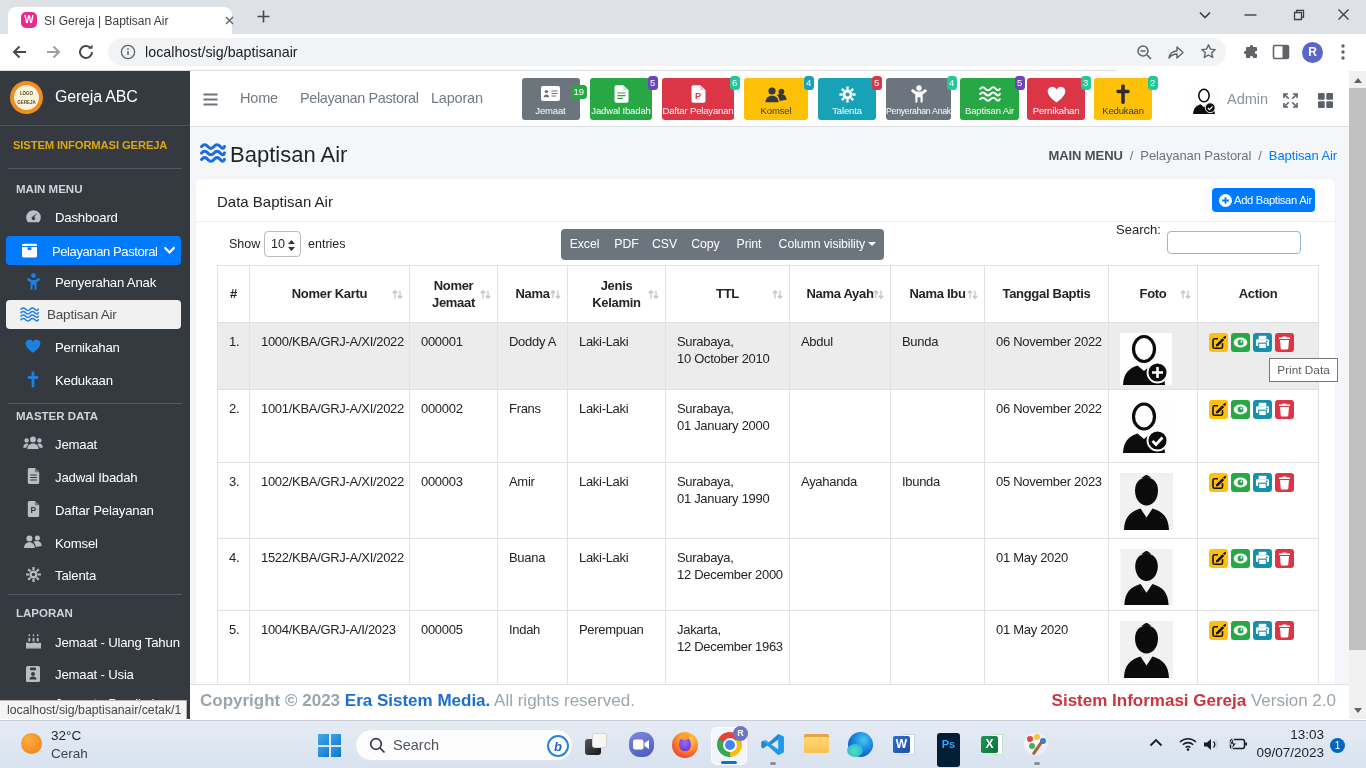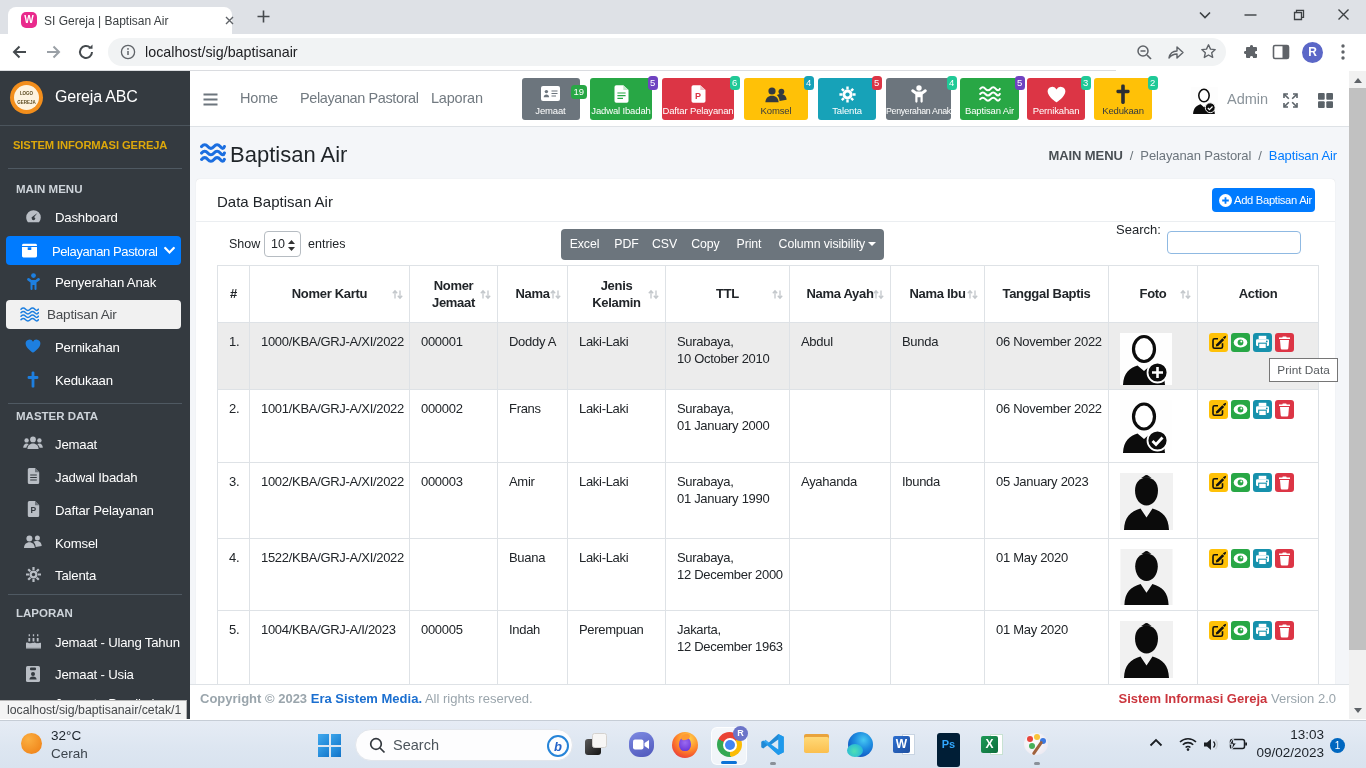--- a/index.html
+++ b/index.html
@@ -24,21 +24,21 @@
 .mi .ic{position:absolute;left:14px;top:4px;width:22px;height:20px;text-align:center}
 .sec{position:absolute;left:16px;color:#ced4da;font-size:11.5px;font-weight:bold;white-space:nowrap}
 .card{position:absolute;left:6px;top:51px;width:1139px;background:#fff;border-radius:4px;box-shadow:0 0 1px rgba(0,0,0,.15);height:560px}
 table.dt{border-collapse:collapse;table-layout:fixed;width:1101px;font-size:13px;color:#212529;letter-spacing:-.3px}
 table.dt th,table.dt td{border:1px solid #dee2e6;padding:10px 11px;vertical-align:top;text-align:left;overflow:hidden;white-space:nowrap;line-height:1.33}
 table.dt td.ft{padding:10px 11px 4px;line-height:0}
 table.dt th{text-align:center;vertical-align:middle;font-weight:bold;position:relative}
 .srt{position:absolute;right:5px;top:50%;margin-top:-6.5px;width:13px;height:13px}
 .abtn{display:inline-block;width:19px;height:19px;border-radius:3px;margin-right:3px;position:relative;vertical-align:top}
 .dtb{position:absolute;top:50px;height:31px;background:#6c757d;color:#fff;font-size:12.3px;letter-spacing:-.1px;text-align:center;line-height:31px}
-#footer{position:absolute;left:190px;top:613px;width:1159px;height:35px;background:#fff;border-top:1px solid #dee2e6;font-size:13px;color:#9aa5ac;z-index:6}
+#footer{position:absolute;left:190px;top:613px;width:1159px;height:35px;background:#fff;border-top:1px solid #dee2e6;font-size:17px;color:#9aa5ac;z-index:6}
 #scrollbar{position:absolute;left:1349px;top:0;width:17px;height:648px;background:#f1f1f1;z-index:8}
 
 #taskbar{position:absolute;left:0;top:720px;width:1366px;height:48px;background:linear-gradient(180deg,#e6ecf5 0%,#dde6f1 55%,#d9e3ef 100%);border-top:1px solid #c6cdd6}
 </style>
 </head>
 <body>
 <div id="stage">
 <svg width="0" height="0" style="position:absolute">
  <defs>
   <g id="avplus">
@@ -523,21 +523,21 @@
    </tr>
    <tr style="height:76px">
     <td>3.</td>
                 <td>1002/KBA/GRJ-A/XI/2022</td>
                 <td>000003</td>
                 <td>Amir</td>
                 <td>Laki-Laki</td>
                 <td>Surabaya,<br>01 January 1990</td>
                 <td>Ayahanda</td>
                 <td>Ibunda</td>
-                <td>05 January 2023</td>
+                <td>05 November 2023</td>
     <td class="ft"><svg width="53" height="57" viewBox="0 0 53 57">
                     <use href="#avmale"></use>
                   </svg></td>
     <td><span class="abtn" style="background:#ffc107"><svg width="19" height="19" viewBox="0 0 19 19">
                       <use href="#icedit"></use>
                     </svg></span><span class="abtn" style="background:#28a745"><svg width="19" height="19" viewBox="0 0 19 19">
                       <use href="#iceye"></use>
                     </svg></span><span class="abtn" style="background:#1691ac"><svg width="19" height="19" viewBox="0 0 19 19">
                       <use href="#icprn"></use>
                     </svg></span><span class="abtn" style="background:#dc3545"><svg width="19" height="19" viewBox="0 0 19 19">
@@ -695,16 +695,16 @@
         <path d="M1 5.5h3l4-3.5v11l-4-3.5H1z" fill="#1b1f24"></path>
         <path d="M10.5 4.5a4.5 4.5 0 0 1 0 6" fill="none" stroke="#1b1f24" stroke-width="1.3"></path>
         <path d="M12.5 2.8a7 7 0 0 1 0 9.4" fill="none" stroke="#c7cdd4" stroke-width="1.3"></path>
       </svg>
  <svg class="abs" style="left:1227px;top:16px" width="20" height="14" viewBox="0 0 20 14">
         <rect x="3.5" y="2.5" width="14" height="9" rx="2" fill="none" stroke="#1b1f24" stroke-width="1.5"></rect>
         <rect x="18.2" y="5.5" width="1.8" height="3" fill="#1b1f24"></rect>
         <path d="M6.8 0.2L2.6 7.2h3l-1.4 6.4L9.4 6h-3z" fill="#1b1f24" stroke="#dde5f0" stroke-width=".9"></path>
       </svg>
  <div class="abs" style="left:1262px;top:6px;width:62px;text-align:right;font-size:13.5px;color:#1b2128">13:03</div>
- <div class="abs" style="left:1242px;top:24px;width:82px;text-align:right;font-size:13.5px;color:#1b2128">09/02/2023</div>
+ <div class="abs" style="left:1242px;top:24px;width:82px;text-align:right;font-size:13.5px;color:#1b2128">09/07/2023</div>
  <div class="abs" style="left:1330px;top:17px;width:15px;height:15px;border-radius:50%;background:#0067c0;color:#fff;font-size:10px;text-align:center;line-height:15px">1</div>
 </div>
 </div>
 
 </body></html>

